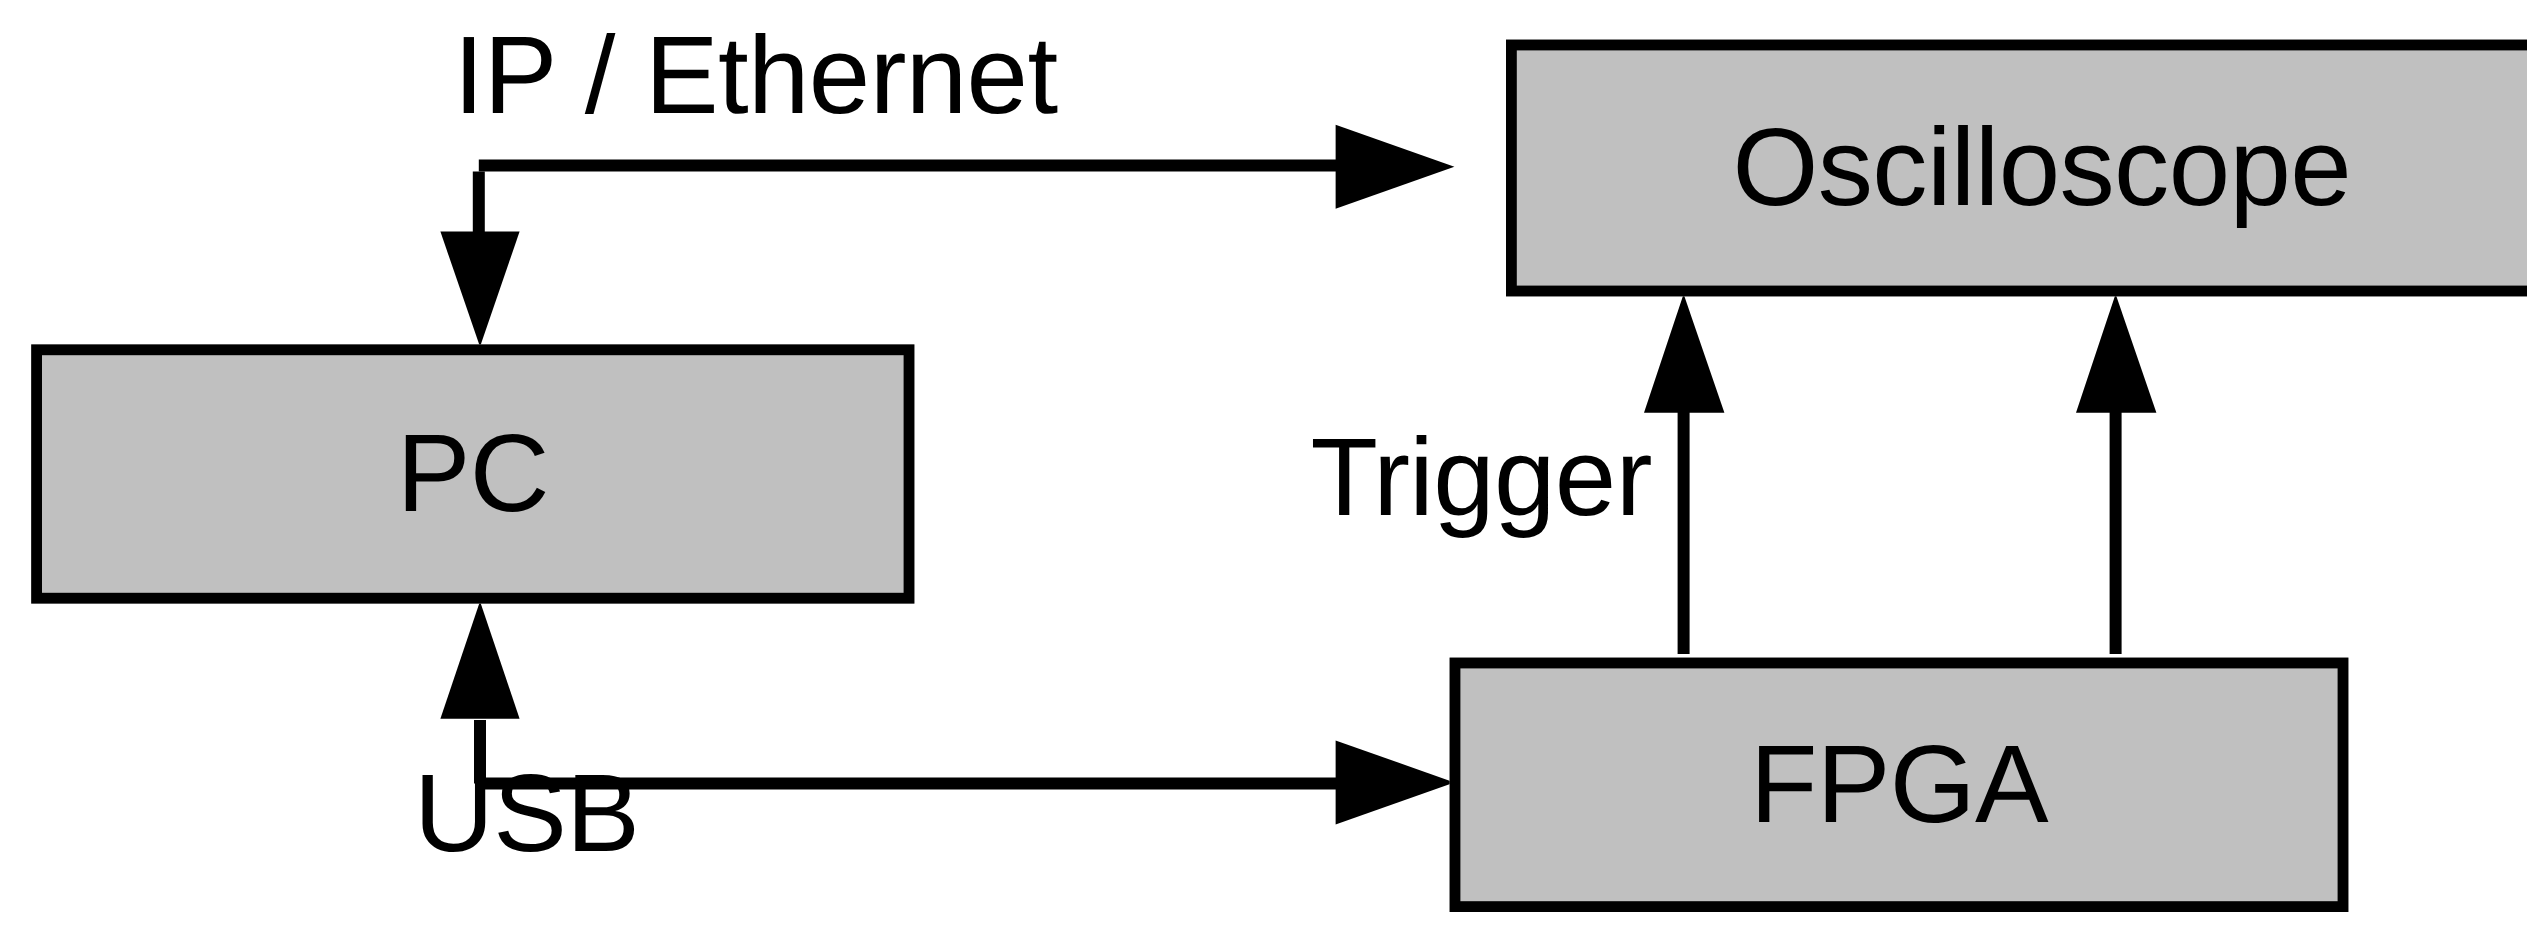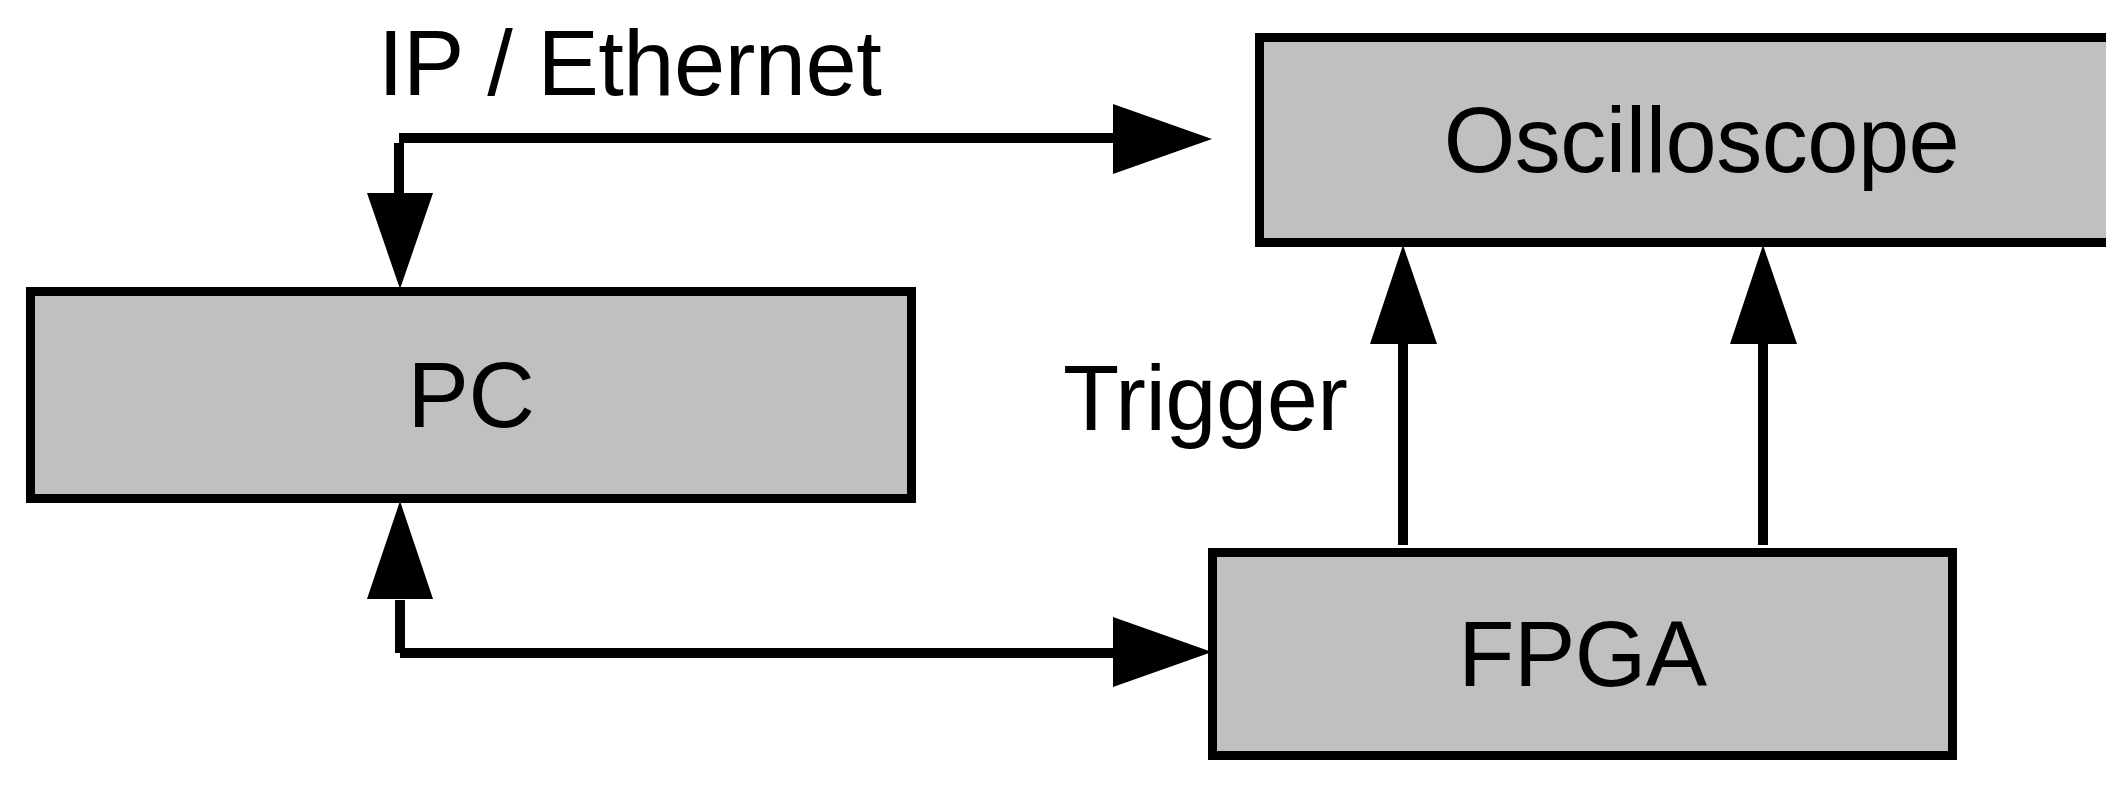--- a/index.html
+++ b/index.html
@@ -41,26 +41,26 @@
   }
   .edge-label {
     position: absolute;
     font-family: "Liberation Sans", sans-serif;
     font-size: 92px;
     line-height: 1;
     color: #000000;
     white-space: nowrap;
     letter-spacing: -0.5px;
   }
-  #box-pc       { left: 26px;   top: 287px; width: 890px; height: 216px; }
+  #box-pc       { left: 26px;   top: 287px; width: 736px; height: 216px; }
   #box-scope    { left: 1207px; top: 33px;  width: 893px; height: 214px; margin-left: 48px; }
   #box-fpga     { left: 1208px; top: 548px; width: 749px; height: 212px; }
   #label-ip       { left: 378px;  top: 17px;  }
   #label-usb      { left: 345px;  top: 632px; }
-  #label-trigger  { left: 1063px; top: 352px; text-align: center; }
+  #label-trigger  { left: 1092px; top: 352px; text-align: center; }
   #label-power    { left: 1438px; top: 352px; }
 </style>
 </head>
 <body>
 
 <div id="canvas">
 
   <svg id="diagram-svg" viewBox="0 0 2106 793" width="2106" height="793" xmlns="http://www.w3.org/2000/svg">
 
     <g>
@@ -95,17 +95,18 @@
   <div class="node-box" id="box-scope">
     <span class="node-label">Oscilloscope</span>
   </div>
 
   <div class="node-box" id="box-fpga">
     <span class="node-label">FPGA</span>
   </div>
 
   <div class="edge-label" id="label-ip">IP / Ethernet</div>
 
+  <div class="edge-label" id="label-usb">USB</div>
 
   <div class="edge-label" id="label-trigger">Trigger</div>
 
 
 </div>
 
 </body></html>

